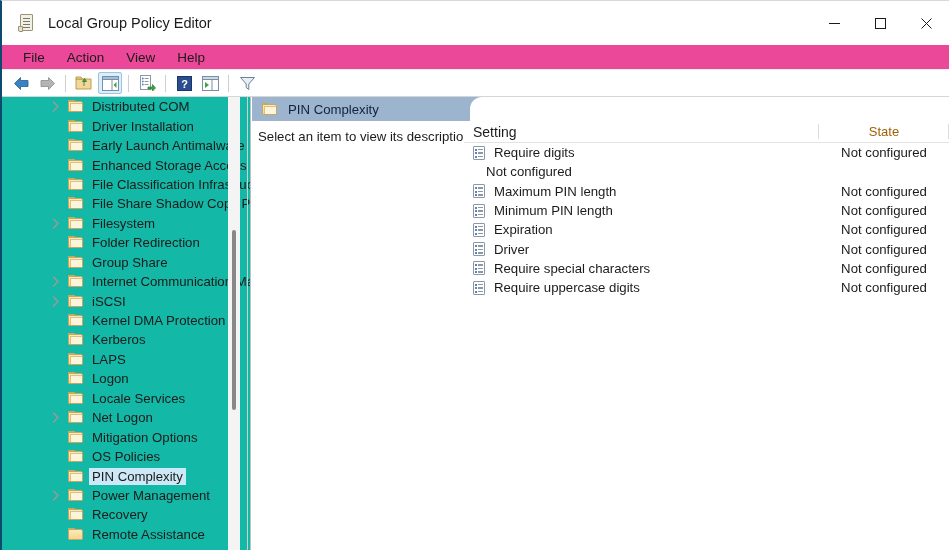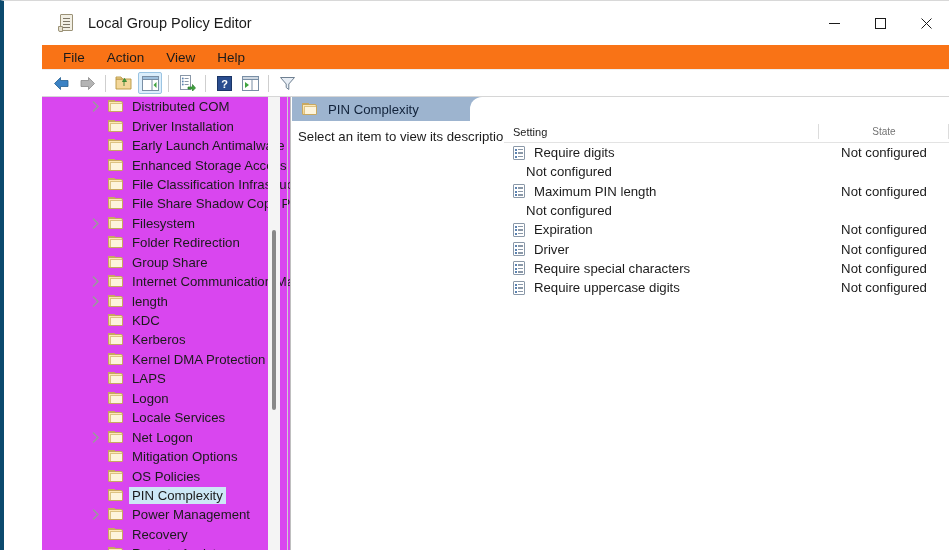--- a/index.html
+++ b/index.html
@@ -7,24 +7,23 @@
     width: 949px; height: 550px;
     overflow: hidden;
     font-family: "Liberation Sans", sans-serif;
     background: #ffffff;
   }
 
   .window {
     position: relative;
     width: 949px; height: 550px;
     background: #ffffff;
-    border-left: 4px solid #0c4a6e;
+    border-left: 2px solid #0c4a6e;
     border-top: 1px solid #d8d8d8;
     overflow: hidden;
-    padding-left: 38px;
   }
 
   
   .titlebar {
     position: relative;
     height: 44px;
     background: #ffffff;
     display: flex;
     align-items: center;
   }
@@ -83,21 +82,21 @@
     display: flex; align-items: center; justify-content: center;
     background: transparent;
     border: none;
     cursor: default;
   }
   .winbtn svg { display: block; }
 
   
   .menubar {
     height: 25px;
-    background: #f97316;
+    background: #ec4899;
     display: flex;
     align-items: center;
     padding-left: 10px;
     border-bottom: 1px solid #eeeeee;
   }
   .menu-item {
     font-size: 13.5px;
     color: #1b1b1b;
     padding: 2px 11px;
     white-space: nowrap;
@@ -134,21 +133,21 @@
     position: relative;
     height: 454px;
     display: flex;
     background: #ffffff;
   }
 
   
   .treepane {
     position: relative;
     width: 250px;
-    background: #d946ef;
+    background: #14b8a6;
     overflow: hidden;
     border-right: 1px solid #ffffff;
   }
   .tree-scroll {
     position: absolute;
     left: 0; top: 0; right: 0; bottom: 0;
     overflow: hidden;
   }
   .tnode {
     position: relative;
@@ -296,28 +295,28 @@
     position: relative;
     height: 22px;
     display: flex;
     align-items: center;
     background: #ffffff;
     border-bottom: 1px solid #e3e3e3;
   }
   .col-setting {
     flex: 1;
     padding-left: 9px;
-    font-size: 11px;
+    font-size: 14px;
     color: #1b1b1b;
   }
   .col-state {
     width: 130px;
     text-align: center;
-    font-size: 10px;
-    color: #737373;
+    font-size: 13px;
+    color: #a16207;
   }
   .col-sep {
     position: absolute;
     top: 3px; bottom: 3px;
     width: 1px;
     background: #dcdcdc;
   }
 
   .row {
     height: 19.3px;
@@ -579,45 +578,37 @@
             <span class="chev">
               <svg width="8" height="11" viewBox="0 0 8 11">
                 <path d="M1.5 1 L6 5.5 L1.5 10" fill="none" stroke="#9a9a9a" stroke-width="1.5" stroke-linecap="round" stroke-linejoin="round"></path>
               </svg>
             </span>
             <span class="folder">
               <span class="tab"></span>
               <span class="back"></span>
               <span class="face"></span>
             </span>
-            <span class="tlabel">length</span>
-          </div>
-          <div class="tnode">
-            <span class="folder">
-              <span class="tab"></span>
-              <span class="back"></span>
-              <span class="face"></span>
-            </span>
-            <span class="tlabel">KDC</span>
+            <span class="tlabel">iSCSI</span>
+          </div>
+          <div class="tnode">
+            <span class="folder">
+              <span class="tab"></span>
+              <span class="back"></span>
+              <span class="face"></span>
+            </span>
+            <span class="tlabel">Kernel DMA Protection</span>
           </div>
           <div class="tnode">
             <span class="folder">
               <span class="tab"></span>
               <span class="back"></span>
               <span class="face"></span>
             </span>
             <span class="tlabel">Kerberos</span>
-          </div>
-          <div class="tnode">
-            <span class="folder">
-              <span class="tab"></span>
-              <span class="back"></span>
-              <span class="face"></span>
-            </span>
-            <span class="tlabel">Kernel DMA Protection</span>
           </div>
           <div class="tnode">
             <span class="folder">
               <span class="tab"></span>
               <span class="back"></span>
               <span class="face"></span>
             </span>
             <span class="tlabel">LAPS</span>
           </div>
           <div class="tnode">
@@ -760,20 +751,32 @@
                     <span class="bul r2"></span>
                     <span class="lin r2"></span>
                     <span class="bul r3"></span>
                     <span class="lin r3"></span>
                   </span>
                   <span>Maximum PIN length</span>
                 </div>
                 <div class="cell-state">Not configured</div>
               </div>
               <div class="row">
+                <div class="cell-setting">
+                  <span class="setting-icon">
+                    <span class="page"></span>
+                    <span class="bul r1"></span>
+                    <span class="lin r1"></span>
+                    <span class="bul r2"></span>
+                    <span class="lin r2"></span>
+                    <span class="bul r3"></span>
+                    <span class="lin r3"></span>
+                  </span>
+                  <span>Minimum PIN length</span>
+                </div>
                 <div class="cell-state">Not configured</div>
               </div>
               <div class="row">
                 <div class="cell-setting">
                   <span class="setting-icon">
                     <span class="page"></span>
                     <span class="bul r1"></span>
                     <span class="lin r1"></span>
                     <span class="bul r2"></span>
                     <span class="lin r2"></span>

